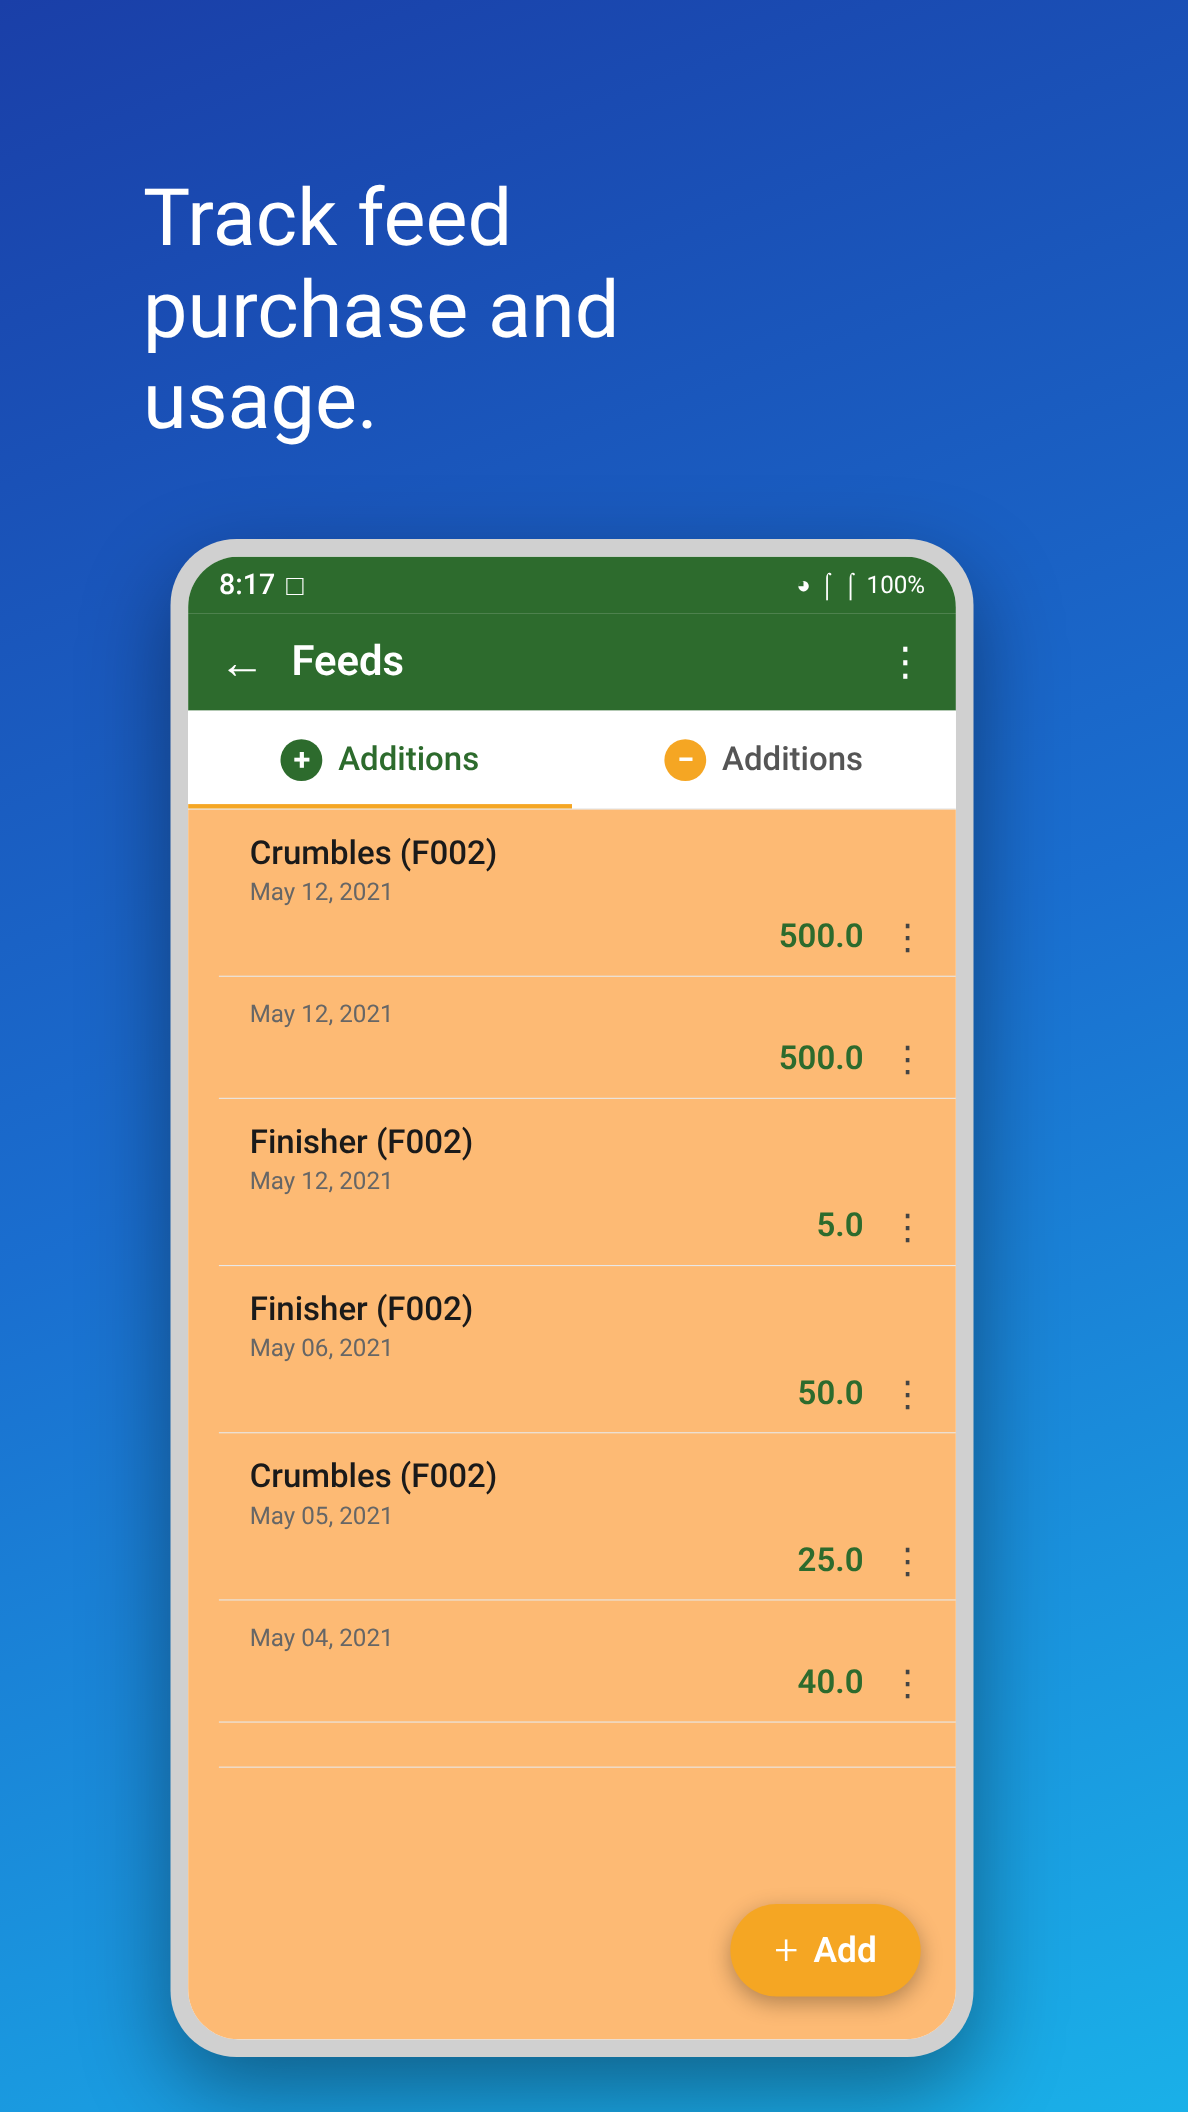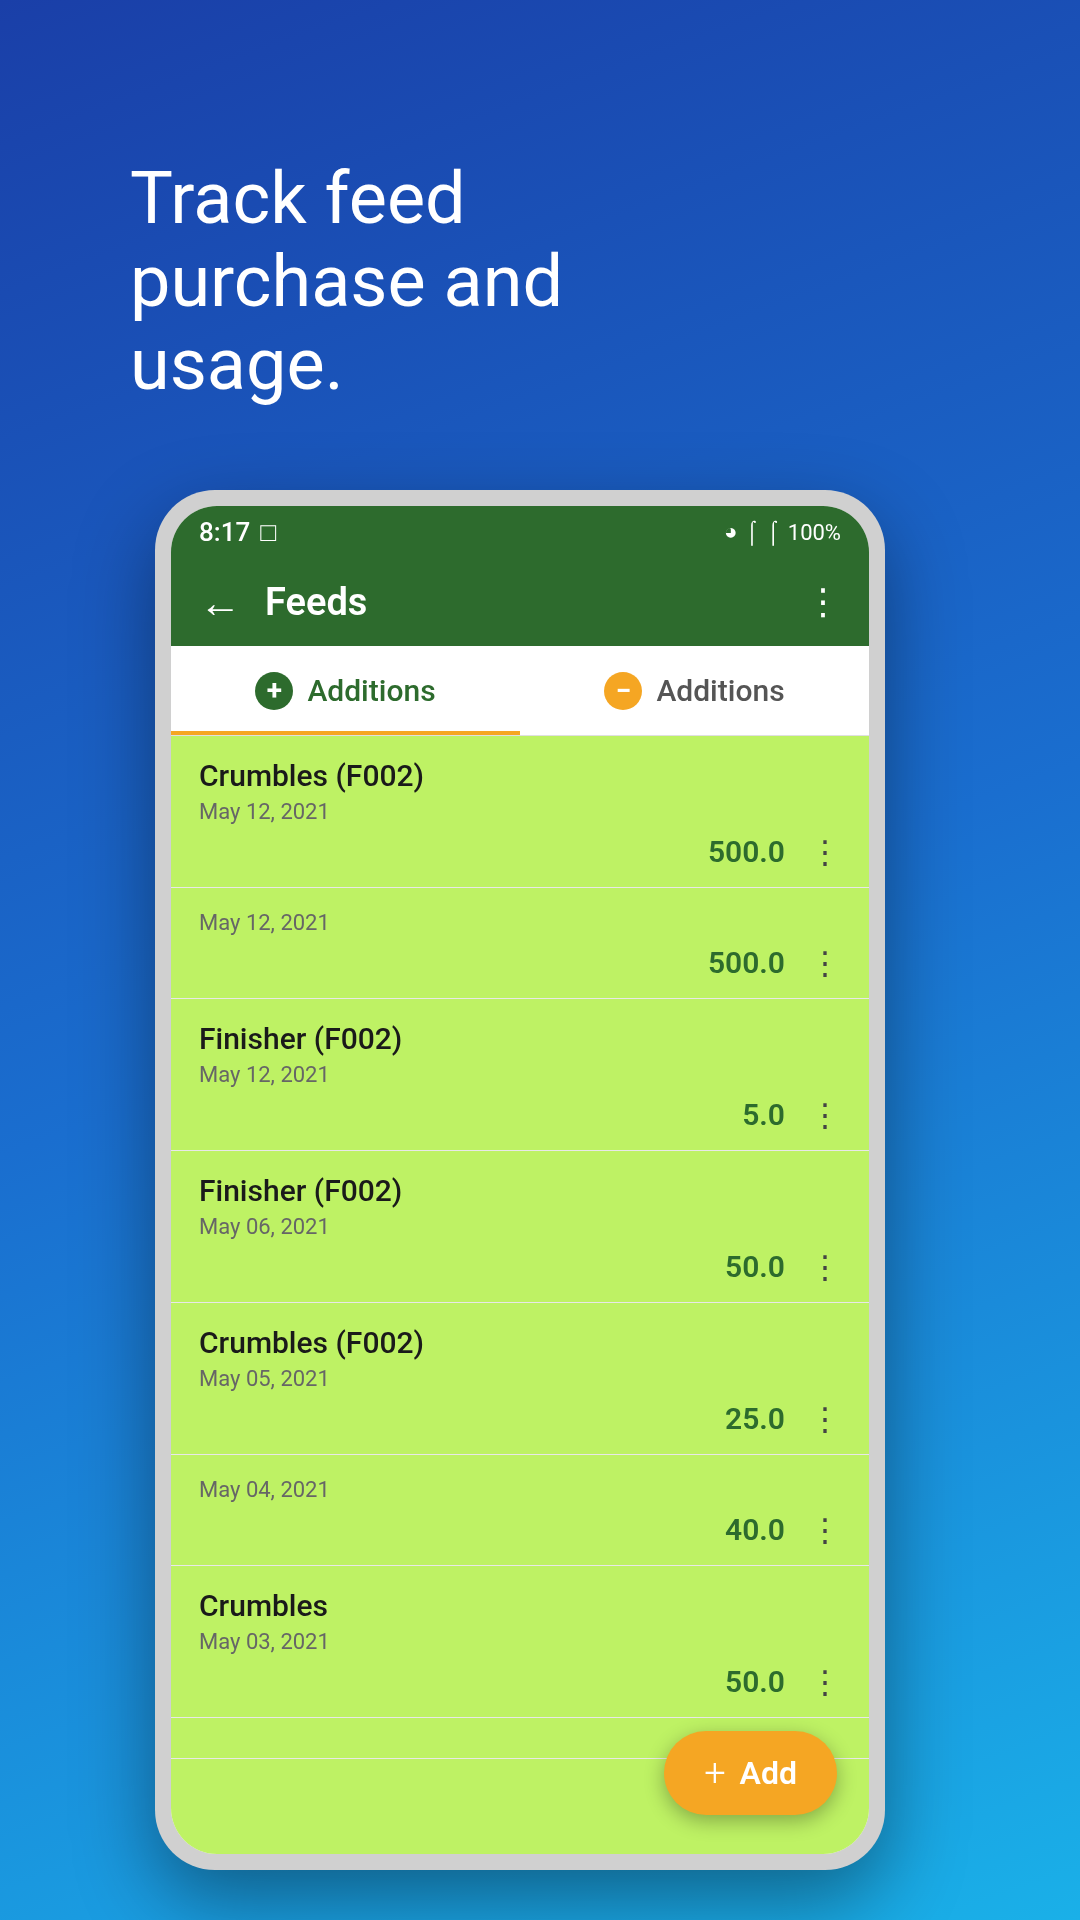--- a/index.html
+++ b/index.html
@@ -157,21 +157,22 @@
       align-items: center;
       justify-content: center;
       font-size: 28px;
       font-weight: bold;
     }
 
     
     .feed-list {
       flex: 1;
       overflow-y: auto;
-      background: #bef264;
+      background: #fdba74;
+      padding-left: 28px;
     }
     .feed-item {
       border-bottom: 1px solid #e8e8e8;
       padding: 22px 28px 18px 28px;
       display: flex;
       flex-direction: column;
       position: relative;
     }
     .feed-item-name {
       font-size: 30px;
@@ -312,28 +313,20 @@
       </div>
 
       <div class="feed-item">
         <span class="feed-item-date">May 04, 2021</span>
         <div class="feed-item-row">
           <span class="feed-item-amount">40.0</span>
           <span class="feed-item-dots">⋮</span>
         </div>
       </div>
 
-      <div class="feed-item">
-        <span class="feed-item-name">Crumbles</span>
-        <span class="feed-item-date">May 03, 2021</span>
-        <div class="feed-item-row">
-          <span class="feed-item-amount">50.0</span>
-          <span class="feed-item-dots">⋮</span>
-        </div>
-      </div>
 
       <div class="feed-item">
         
         
         
       </div>
 
     </div>
 
     <div class="fab-container" style="position:absolute; bottom:55px; right:48px;">

